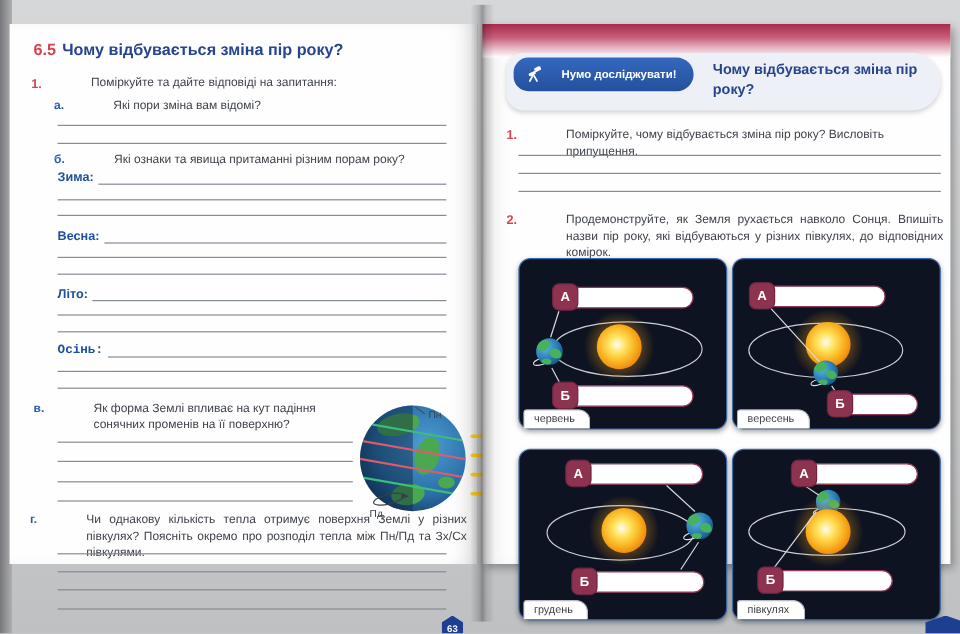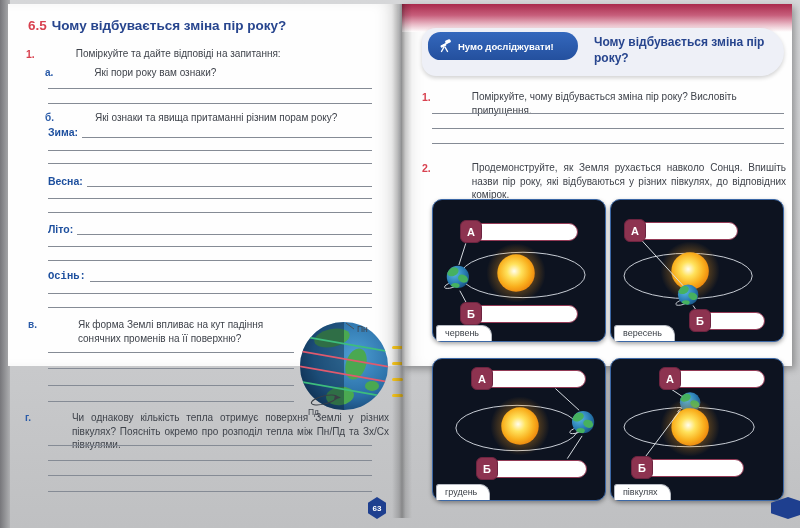--- a/index.html
+++ b/index.html
@@ -1,21 +1,21 @@
 <!DOCTYPE html>
 <html><head>
 <meta charset="utf-8">
 <style>
   * { box-sizing: border-box; }
   body { margin:0; background:#c9cacc; font-family:"Liberation Sans", sans-serif; }
   .stage { position:relative; width:800px; height:528px; overflow:hidden;
            background:linear-gradient(180deg,#d6d7d9 0%,#cbccce 60%,#bfc0c2 100%); }
   .edge-left { position:absolute; left:0; top:0; width:10px; height:100%;
            background:linear-gradient(90deg,#77777b,#aeafb1); }
-  .page { position:absolute; top:4px; height:362px; background:#fefefe; }
+  .page { position:absolute; top:20px; height:450px; background:#fefefe; }
   .page-left  { left:8px;  width:390px; box-shadow:inset -16px 0 20px -14px rgba(0,0,0,.28); }
   .page-right { left:402px; width:390px; box-shadow:inset 16px 0 20px -14px rgba(0,0,0,.22), 3px 3px 7px rgba(0,0,0,.3); }
   .spine { position:absolute; left:392px; top:4px; width:20px; height:514px; z-index:6; pointer-events:none;
            background:linear-gradient(90deg,rgba(0,0,0,0) 0%,rgba(0,0,0,.16) 35%,rgba(0,0,0,.3) 50%,rgba(0,0,0,.12) 68%,rgba(0,0,0,0) 100%); }
 
   .abs { position:absolute; }
   .txt { font-size:10px; color:#3f434b; line-height:1.35; }
   .rule { position:absolute; height:0; border-bottom:1px solid #858b95; }
 
   
@@ -38,21 +38,21 @@
          clip-path:polygon(50% 0,100% 26%,100% 74%,50% 100%,0 74%,0 26%);
          color:#fff; font-size:8px; font-weight:bold; display:flex; align-items:center; justify-content:center; }
 
   
   .redbar { position:absolute; left:0; top:0; right:0; height:28px;
             background:linear-gradient(180deg,#a92a4c 0%,#c75e7b 40%,#e8b7c4 72%,#ffffff 100%); }
   .hdr { position:absolute; left:20px; top:24px; width:362px; height:48px; background:#eef0f7;
          border-radius:14px 24px 24px 14px; box-shadow:0 2px 4px rgba(0,0,0,.18); }
   .badge { position:absolute; left:6px; top:4px; width:150px; height:28px;
            background:linear-gradient(180deg,#3468bd,#24509e); border-radius:15px 17px 17px 15px;
-           color:#fff; font-weight:bold; font-size:9.5px; display:flex; align-items:center; gap:6px; padding:0 10px; }
+           color:#fff; font-weight:bold; font-size:9.5px; display:flex; align-items:center; gap:16px; padding:0 10px; }
   .hdr-title { position:absolute; left:172px; top:7px; width:206px; font-size:12px; font-weight:bold;
            color:#27458e; line-height:1.3; }
 
   .panel { position:absolute; width:174px; height:143px; background:#0d1320;
            border:1px solid #3c68a6; border-radius:10px; box-shadow:0 2px 4px rgba(0,0,0,.35); }
   .scene { position:absolute; left:0; top:0; width:172px; height:141px; }
 
   .ab-row { position:absolute; height:18px; }
   .ab-box { position:absolute; inset:0; background:#fff; border:1.5px solid #943a56;
             border-radius:4px 10px 10px 4px; }
@@ -120,21 +120,21 @@
       <span class="num">6.5</span><span class="t">Чому відбувається зміна пір року?</span>
     </div>
 
     <div class="item txt" style="left:18px; top:43px; width:350px;">
       <span class="marker red">1.</span>
       <span class="itext">Поміркуйте та дайте відповіді на запитання:</span>
     </div>
 
     <div class="item txt" style="left:37px; top:62px; width:340px;">
       <span class="marker">а.</span>
-      <span class="itext">Які пори року вам ознаки?</span>
+      <span class="itext">Які пори зміна вам відомі?</span>
     </div>
     <div class="rule" style="left:40px; top:84px; width:324px;"></div>
     <div class="rule" style="left:40px; top:99px; width:324px;"></div>
 
     <div class="item txt" style="left:37px; top:107px; width:345px;">
       <span class="marker">б.</span>
       <span class="itext">Які ознаки та явища притаманні різним порам року?</span>
     </div>
 
     <div class="season-row" style="top:122px;">

